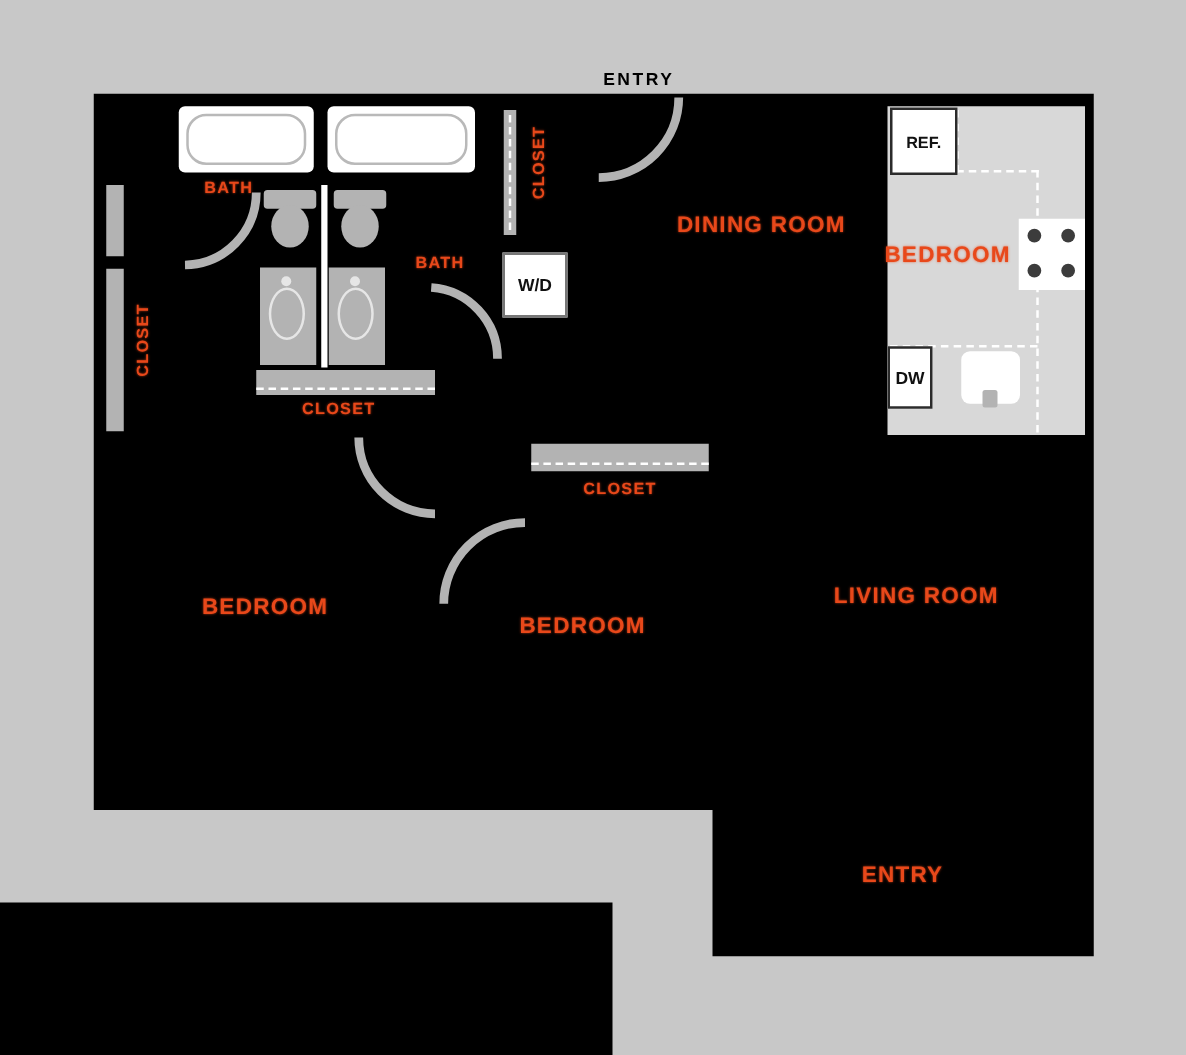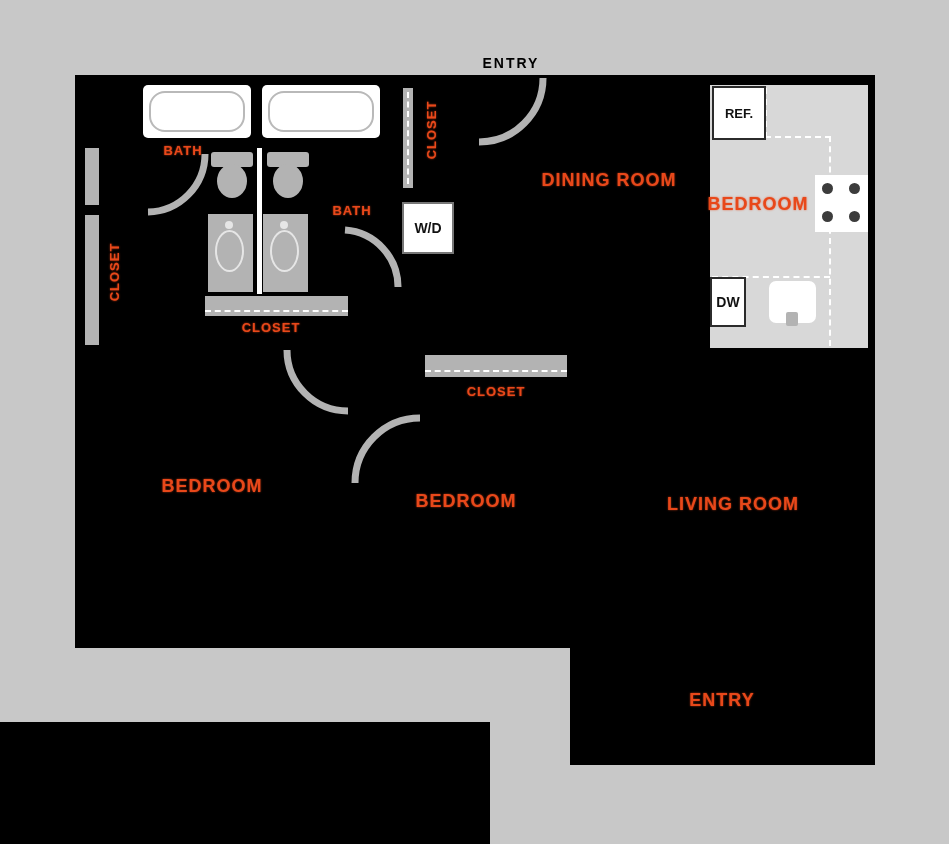--- a/index.html
+++ b/index.html
@@ -116,16 +116,16 @@
   <div class="label sm" style="left:183px;top:150px">BATH</div>
   <div class="label sm" style="left:352px;top:210px">BATH</div>
   <div class="label sm" style="left:271px;top:327px">CLOSET</div>
   <div class="label sm vert" style="left:114px;top:272px">CLOSET</div>
   <div class="label sm vert" style="left:431px;top:130px">CLOSET</div>
   <div class="label" style="left:609px;top:180px">DINING ROOM</div>
   <div class="label" style="left:758px;top:204px">BEDROOM</div>
   <div class="label sm" style="left:496px;top:391px">CLOSET</div>
   <div class="label" style="left:212px;top:486px">BEDROOM</div>
   <div class="label" style="left:466px;top:501px">BEDROOM</div>
-  <div class="label" style="left:733px;top:504px">LIVING ROOM</div>
+  <div class="label" style="left:733px;top:477px">LIVING ROOM</div>
   <div class="label" style="left:722px;top:700px">ENTRY</div>
 
 </div>
 
 </body></html>

